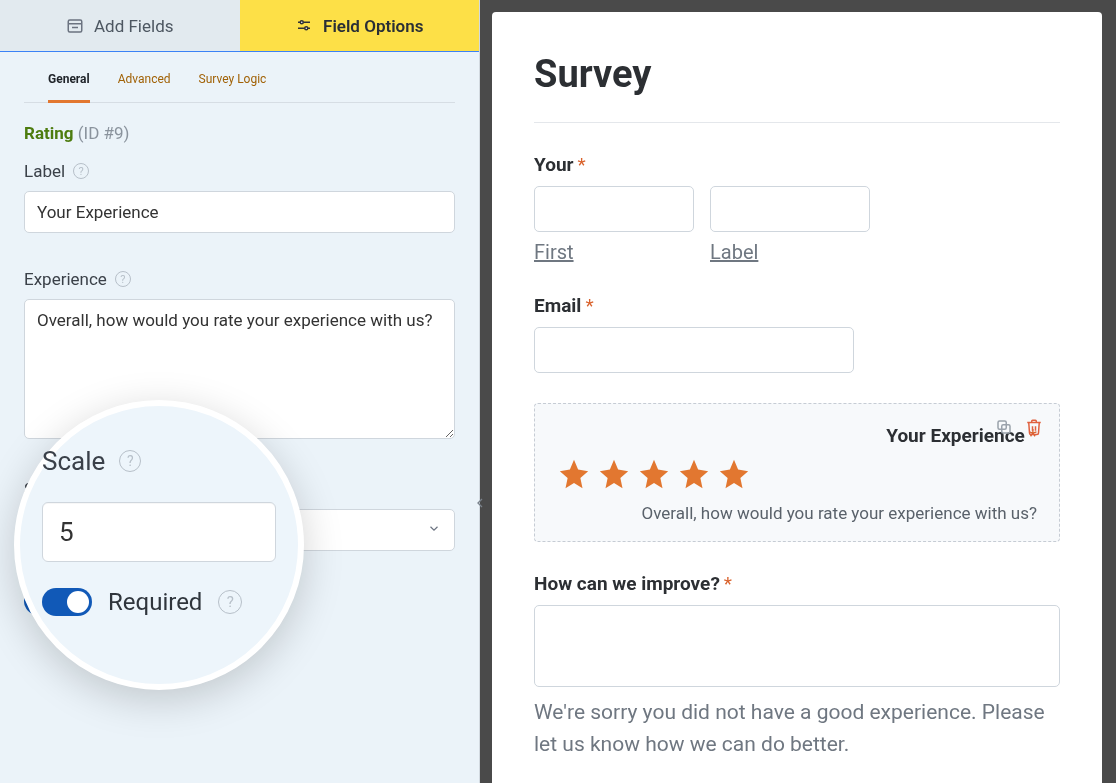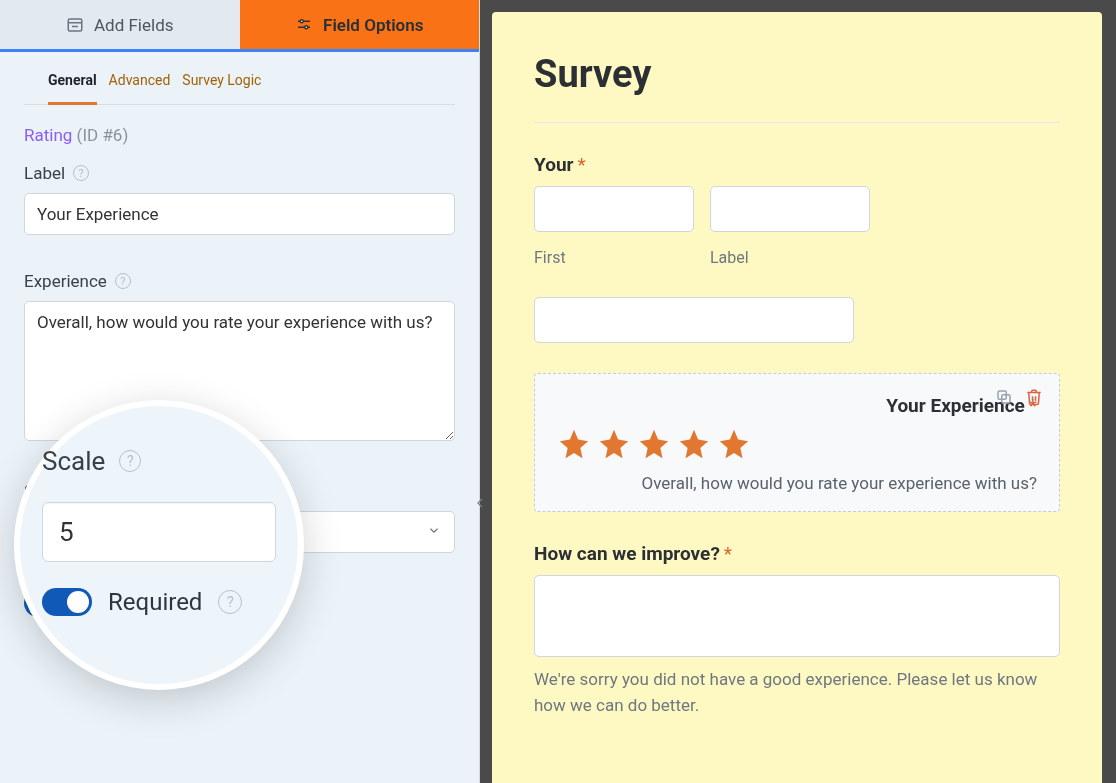--- a/index.html
+++ b/index.html
@@ -25,48 +25,48 @@
     background: #ebf3f9;
     display: flex;
     flex-direction: column;
     border-right: 1px solid #d2d9e0;
   }
 
   .sidebar-tabs {
     display: flex;
     height: 52px;
     background: #f7fafd;
-    border-bottom: 3px solid #3b82f6;
+    border-bottom: 1px solid #3b82f6;
   }
   .sidebar-tab {
     flex: 1;
     display: flex;
     align-items: center;
     justify-content: center;
     gap: 10px;
     font-size: 17px;
     color: #4d5761;
     cursor: pointer;
   }
   .sidebar-tab.inactive {
     background: #e2eaef;
   }
   .sidebar-tab.active {
-    background: #f97316;
+    background: #fde047;
     font-weight: 600;
     color: #2a2f36;
     text-align: right;
   }
   .sidebar-tab .ticon { width: 18px; height: 18px; display: inline-flex; }
 
   .subtabs {
     display: flex;
-    gap: 12px;
+    gap: 28px;
     padding: 20px 24px 0 24px;
-    font-size: 14px;
+    font-size: 12px;
     border-bottom: 1px solid #d6dde4;
     margin: 0 24px;
   }
   .subtab {
     padding-bottom: 14px;
     color: #a16207;
     cursor: pointer;
   }
   .subtab.active {
     color: #1f2329;
@@ -77,21 +77,21 @@
 
   .panel {
     padding: 20px 24px;
     flex: 1;
     overflow: visible;
   }
   .field-title-row {
     font-size: 17px;
     margin-bottom: 18px;
   }
-  .field-title-row .field-title { font-weight: 400; color: #8b5cf6; }
+  .field-title-row .field-title { font-weight: 700; color: #4d7c0f; }
   .field-title-row .field-id { color: #8a939d; }
 
   .form-group { margin-bottom: 36px; }
   .form-label {
     display: flex;
     align-items: center;
     gap: 8px;
     font-size: 17px;
     color: #3b4149;
     margin-bottom: 10px;
@@ -178,21 +178,21 @@
     color: #7a828b; z-index: 5;
   }
 
   
   .preview-wrap {
     flex: 1;
     padding: 12px 14px 0 12px;
     background: #4a4a4a;
   }
   .preview {
-    background: #fef9c3;
+    background: #ffffff;
     width: 100%;
     height: 100%;
     border-radius: 4px 4px 0 0;
     padding: 40px 42px;
     overflow: hidden;
   }
   .ptitle {
     font-size: 38px; font-weight: 700; color: #2c2f33;
     padding-bottom: 26px; border-bottom: 1px solid #e4e7eb;
     margin-bottom: 30px;
@@ -202,21 +202,21 @@
     font-size: 19px; font-weight: 700; color: #2c2f33;
     margin-bottom: 10px;
   }
   .req { color: #d9622c; margin-left: 4px; font-weight: 400; }
   .row { display: flex; gap: 16px; }
   .pinput {
     border: 1px solid #cfd6dd; border-radius: 5px; background: #fff;
     height: 46px; width: 160px;
   }
   .pinput.wide { width: 320px; }
-  .sublabel { font-size: 16px; color: #6f7781; margin-top: 16px; }
+  .sublabel { font-size: 20px; color: #6f7781; margin-top: 8px; text-decoration: underline; }
   .row .col { display: flex; flex-direction: column; }
 
   .rating-field {
     border: 1px dashed #c6ccd4;
     background: #f7f9fb;
     border-radius: 4px;
     padding: 20px 22px 18px;
     position: relative;
     text-align: right;
   }
@@ -228,21 +228,21 @@
   .rating-actions .ico.danger { color: #e0613f; }
   .stars { display: flex; gap: 6px; margin: 10px 0 8px; }
   .star { color: #e27730; }
   .desc-text { color: #5a626b; font-size: 17px; }
 
   .ptextarea {
     width: 100%; height: 82px;
     border: 1px solid #cfd6dd; border-radius: 5px; background: #fff;
   }
   .placeholder-text {
-    color: #6f7781; font-size: 17px; margin-top: 10px; line-height: 1.5;
+    color: #6f7781; font-size: 21px; margin-top: 10px; line-height: 1.5;
   }
 </style>
 </head>
 <body>
 
 <div class="app">
 
   <div class="sidebar">
     <div class="sidebar-tabs">
       <div class="sidebar-tab inactive">
@@ -270,21 +270,21 @@
 
     <div class="subtabs">
       <div class="subtab active">General</div>
       <div class="subtab">Advanced</div>
       <div class="subtab">Survey Logic</div>
     </div>
 
     <div class="panel">
       <div class="field-title-row">
         <span class="field-title">Rating</span>
-        <span class="field-id">(ID #6)</span>
+        <span class="field-id">(ID #9)</span>
       </div>
 
       <div class="form-group">
         <div class="form-label">
           <span>Label</span>
           <span class="help-icon">?</span>
         </div>
         <input class="text-input" value="Your Experience" style="">
       </div>
 
@@ -341,20 +341,23 @@
             <div class="sublabel">First</div>
           </div>
           <div class="col">
             <div class="pinput"></div>
             <div class="sublabel">Label</div>
           </div>
         </div>
       </div>
 
       <div class="pfield">
+        <div class="pfield-label">
+          <span>Email</span><span class="req">*</span>
+        </div>
         <div class="pinput wide"></div>
       </div>
 
       <div class="pfield rating-field">
         <div class="rating-actions">
           <span class="ico">
             <svg width="18" height="18" viewBox="0 0 24 24" fill="none" stroke="currentColor" stroke-width="2">
                 <rect x="9" y="9" width="11" height="11" rx="2"></rect>
                 <rect x="4" y="4" width="11" height="11" rx="2"></rect>
               </svg>

